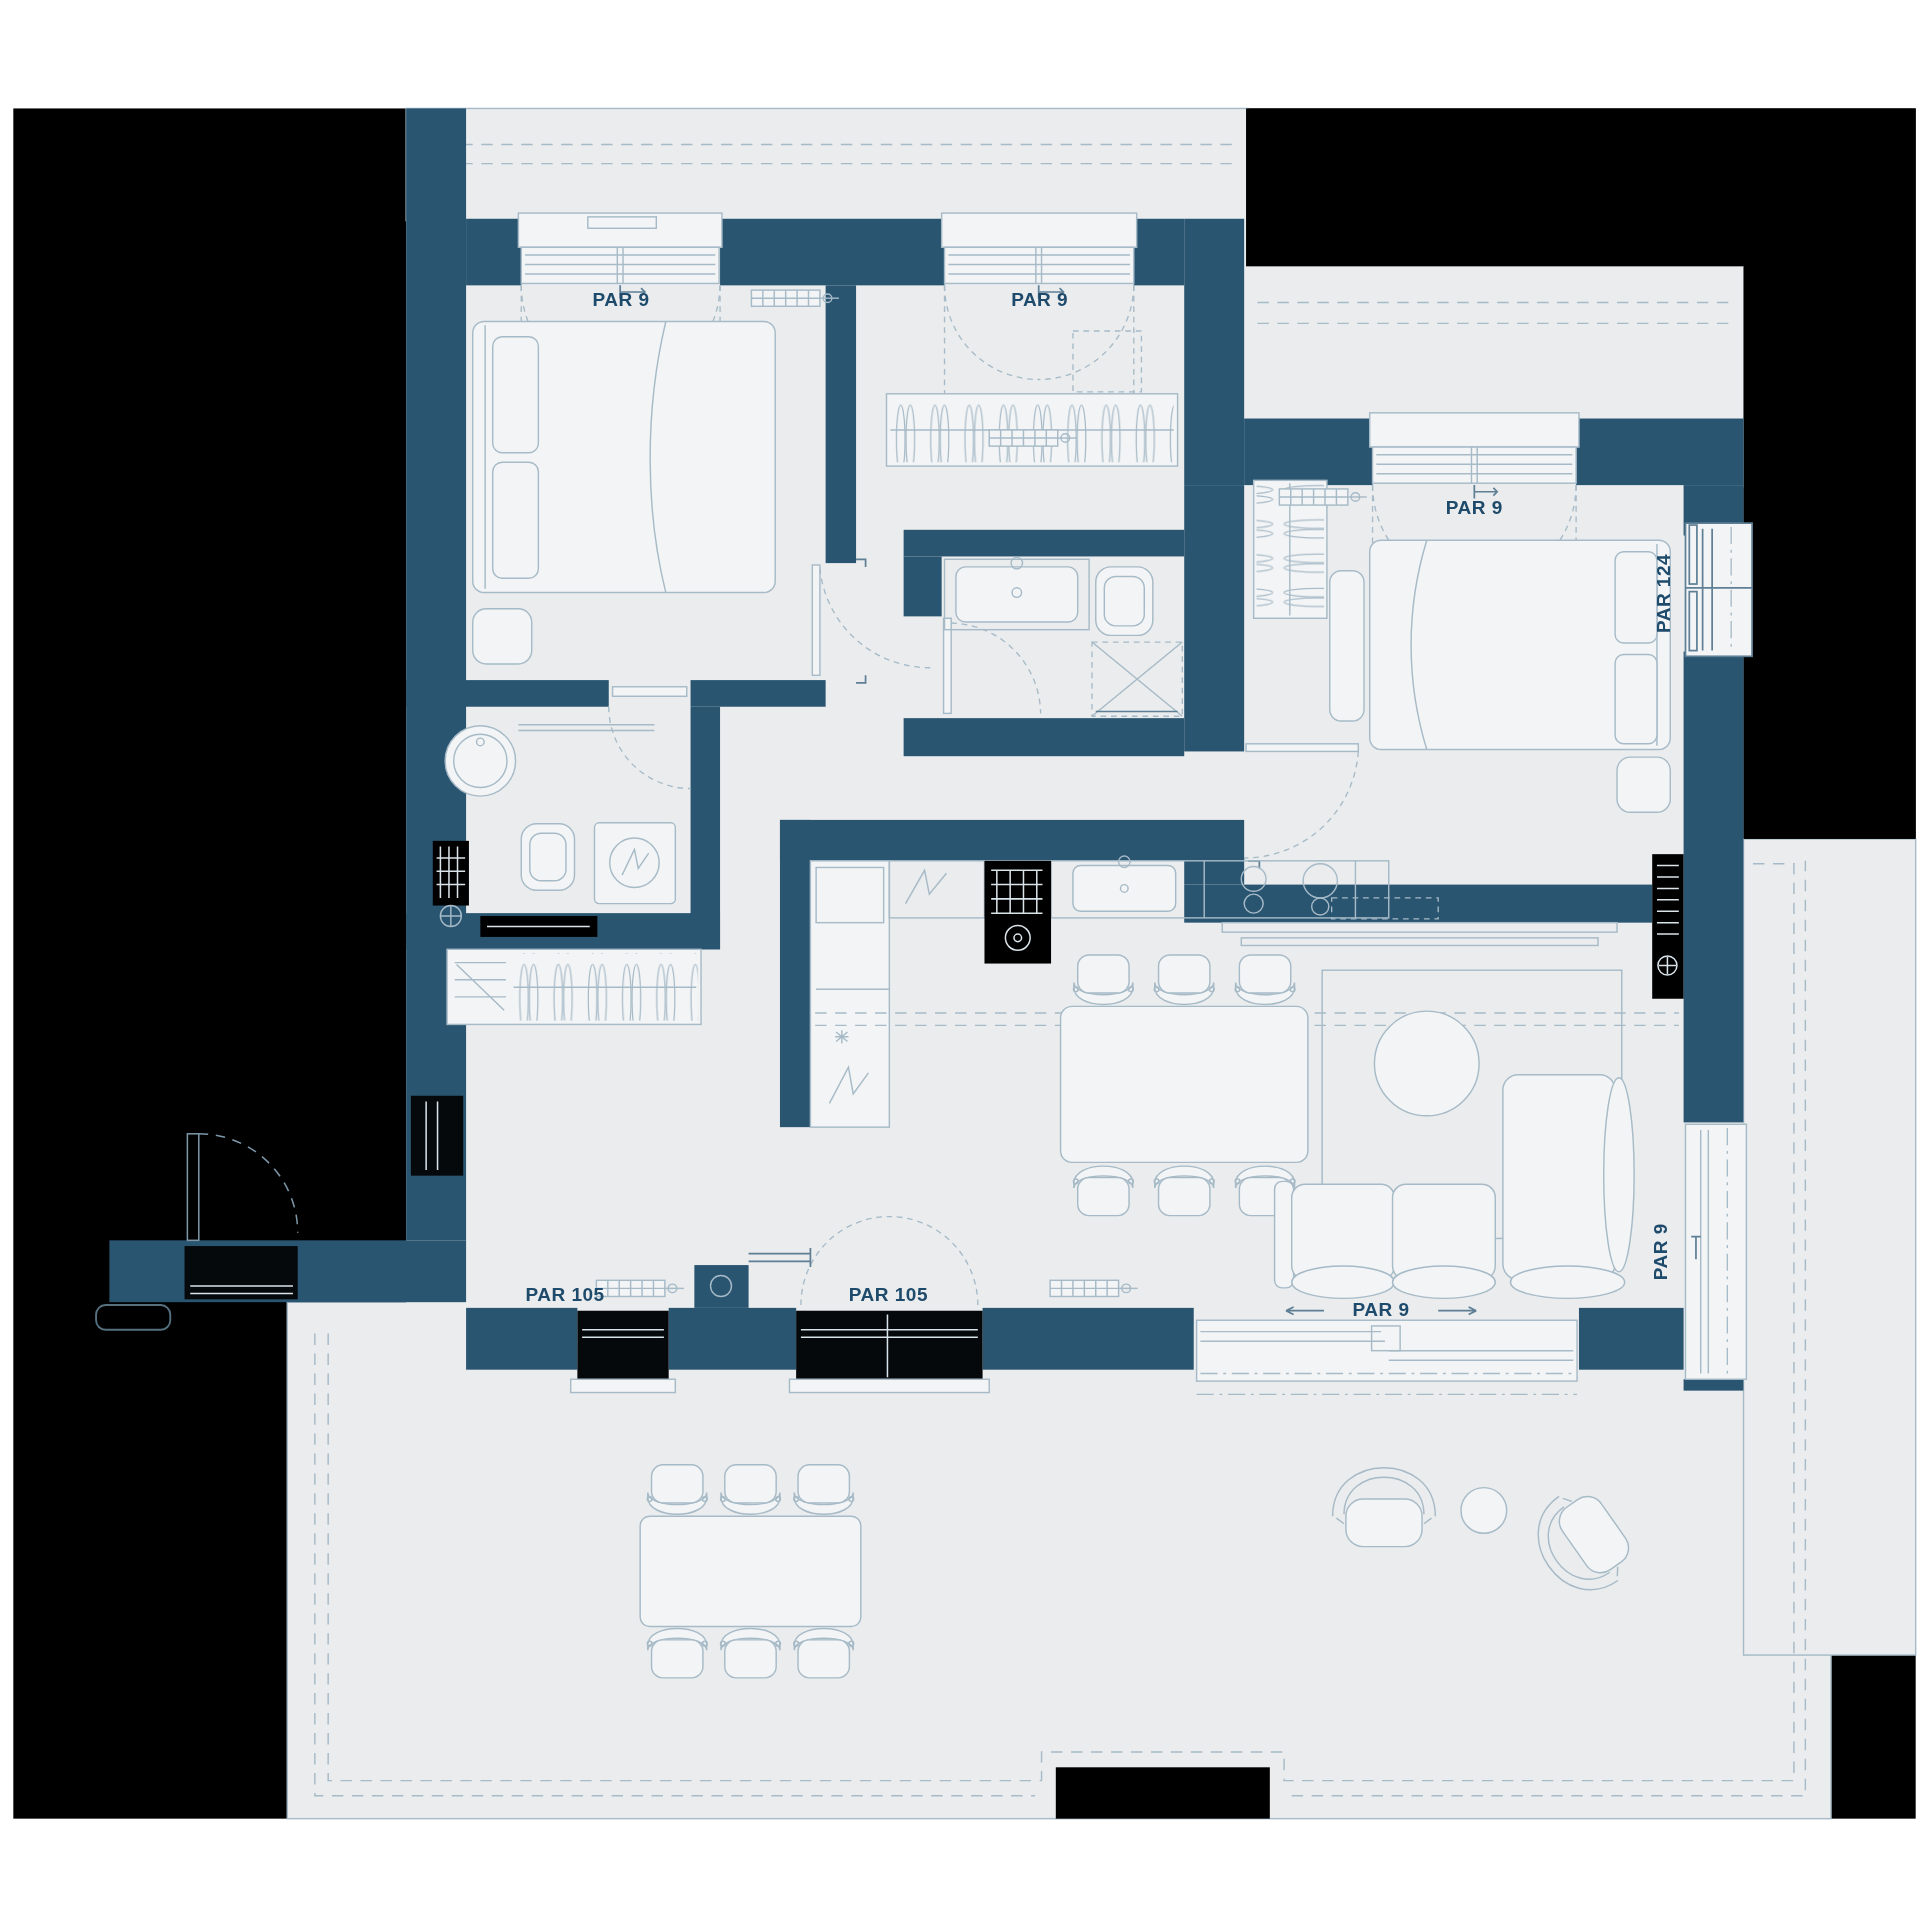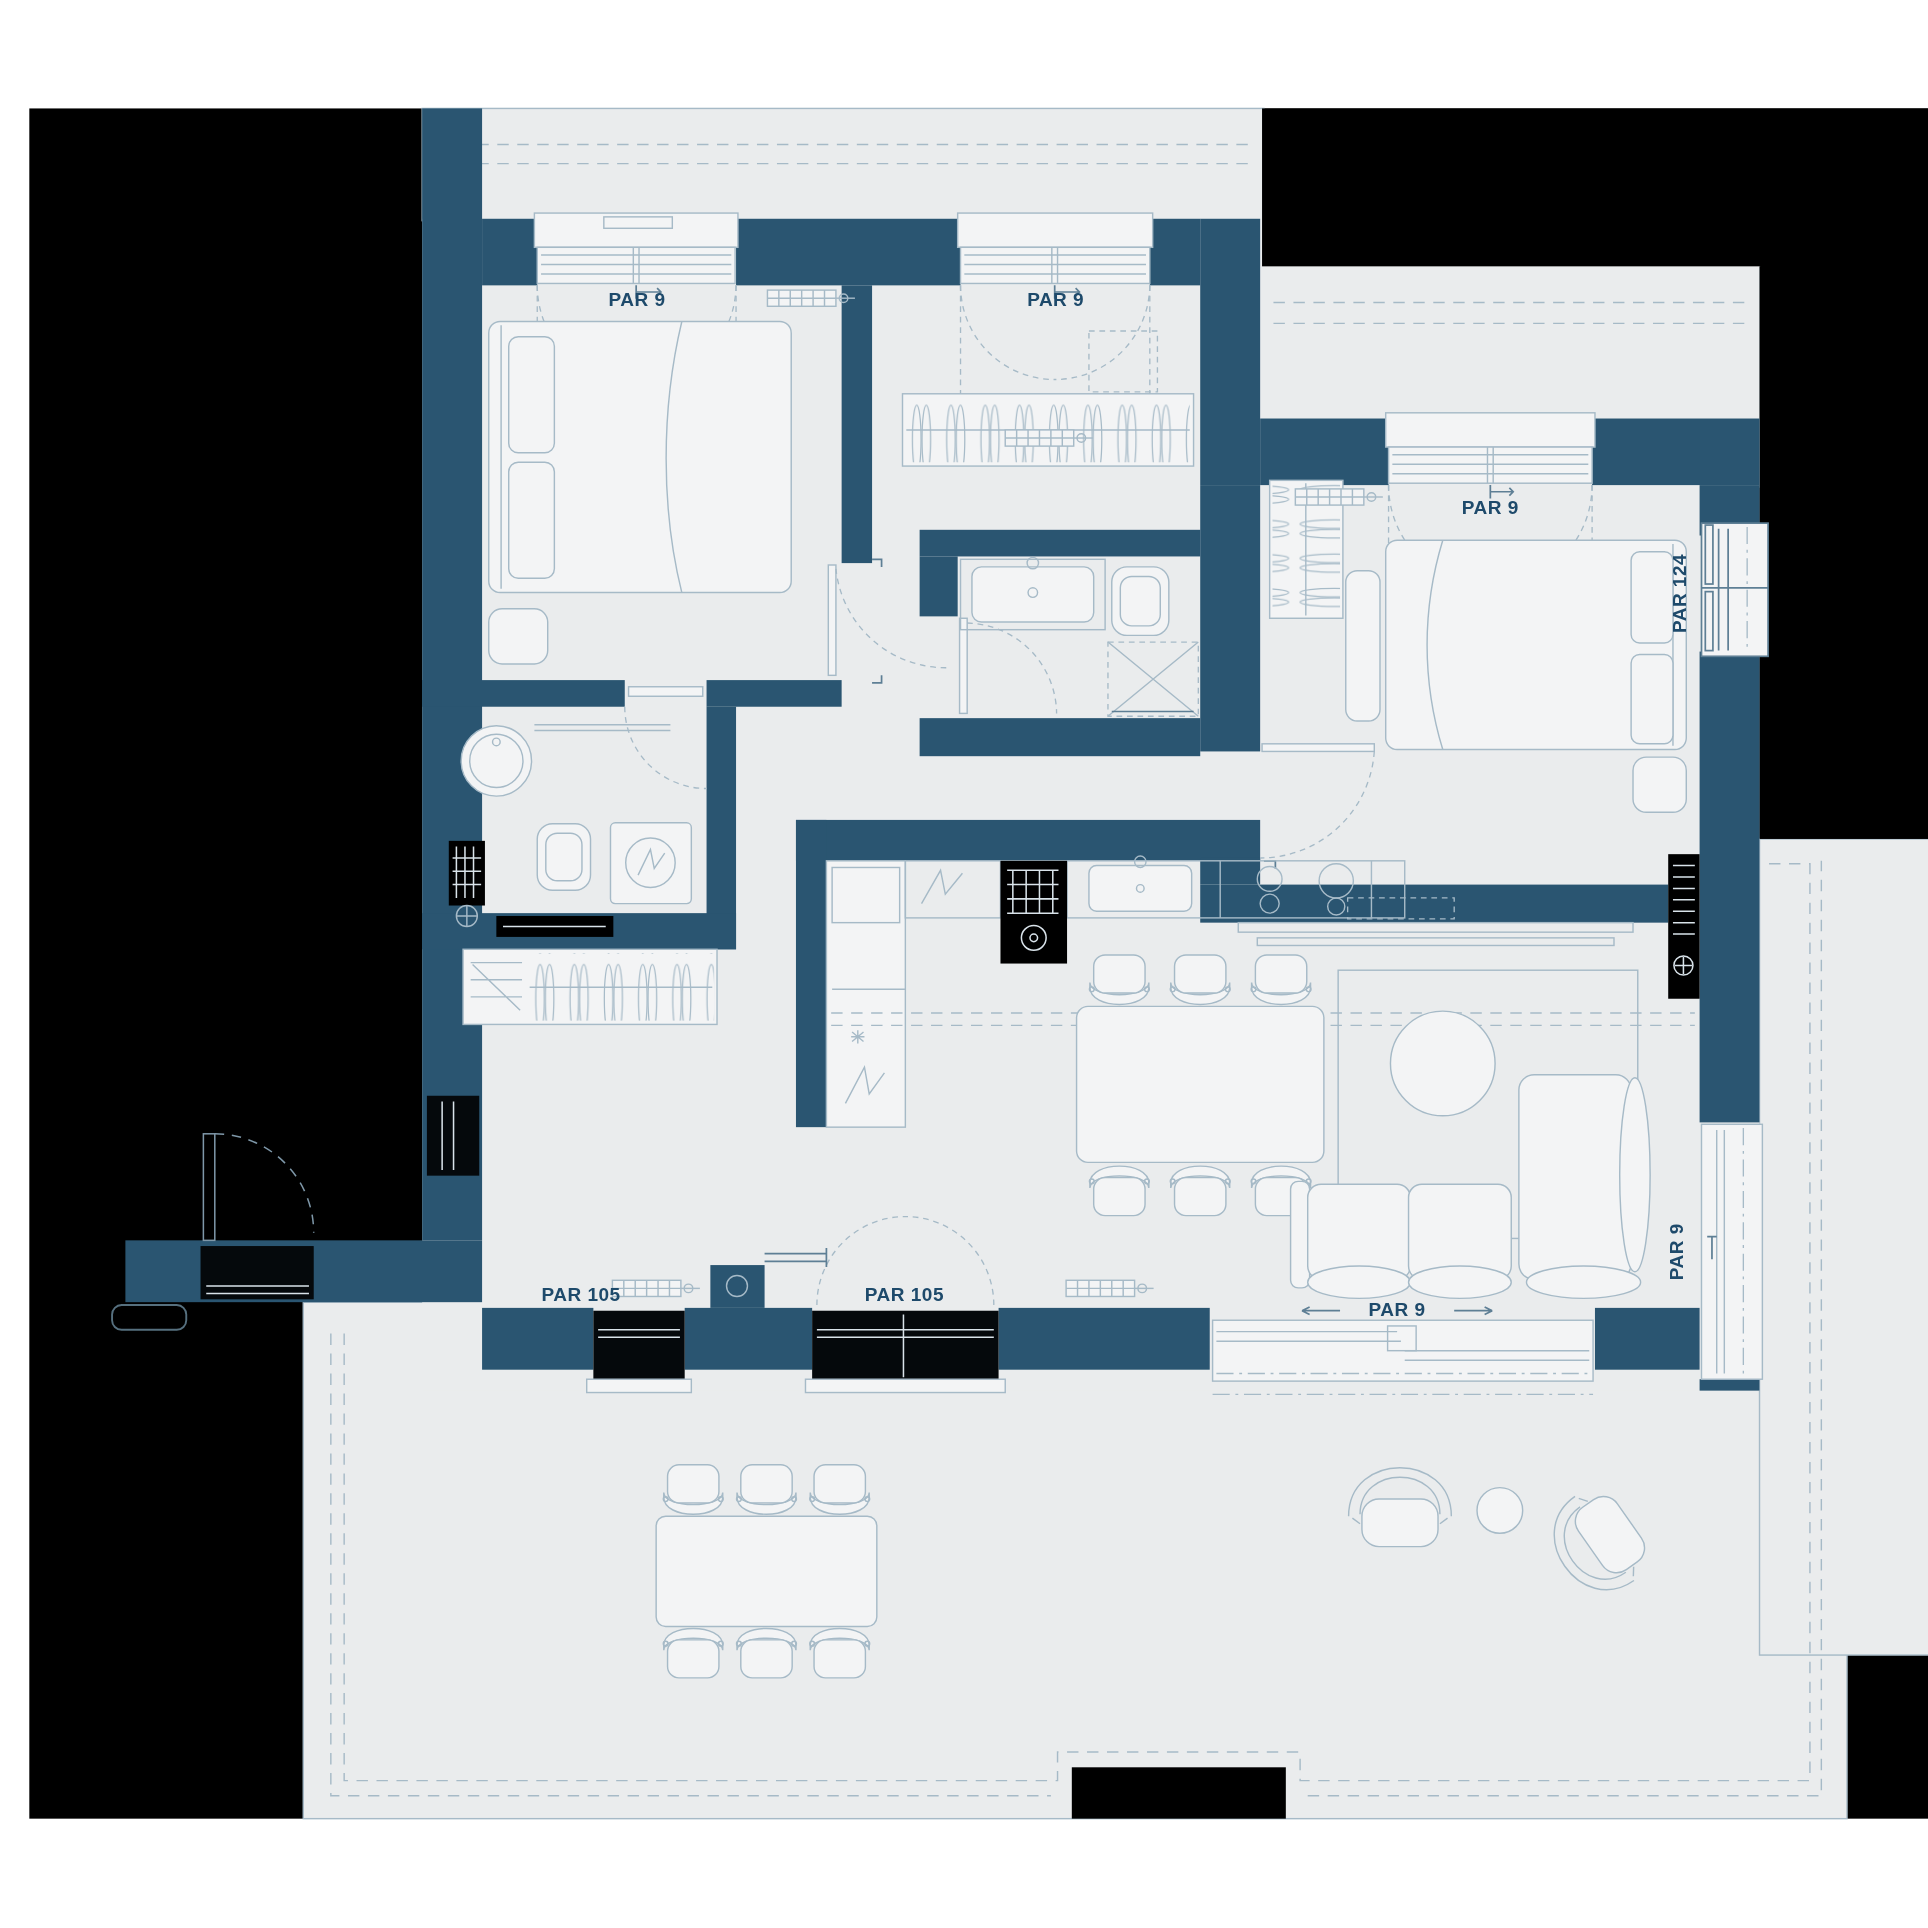--- a/index.html
+++ b/index.html
@@ -1,16 +1,16 @@
 <!DOCTYPE html>
 <html style="--page: #FFFFFF; --outside: #000000; --wall: #2A5571; --floor: #EAECED; --furniture: #F3F4F5; --line: #A6BAC7; --line_strong: #5E7F95; --glyph_light: #D9E3EA; --label_text: #1E4A6B;font-size:15px"><head>
 <meta charset="utf-8">
 <style>
   html,body{margin:0;padding:0;background:#fff;}
-  .stage{position:relative;width:1637px;height:1929px;background:var(--page,#fff);font-family:"Liberation Sans",sans-serif;margin-left:16px;}
+  .stage{position:relative;width:1637px;height:1929px;background:var(--page,#fff);font-family:"Liberation Sans",sans-serif;}
   svg{display:block}
   .blk{fill:var(--outside,#000)}
   .wall{fill:var(--wall,#2A5571)}
   .floor{fill:var(--floor,#EAECED)}
   .floorE{fill:var(--floor,#EAECED);stroke:var(--line,#9FB2BF);stroke-width:1.5}
   .ln{fill:none;stroke:var(--line,#A6BAC7);stroke-width:1.5}
   .lnf{fill:var(--furniture,#F3F4F5);stroke:var(--line,#A6BAC7);stroke-width:1.5}
   .lnd{fill:none;stroke:var(--line_strong,#5E7F95);stroke-width:1.8}
   .lndf{fill:var(--furniture,#F3F4F5);stroke:var(--line_strong,#5E7F95);stroke-width:1.8}
   .dash{fill:none;stroke:var(--line,#A6BAC7);stroke-width:1.5;stroke-dasharray:12 9}

